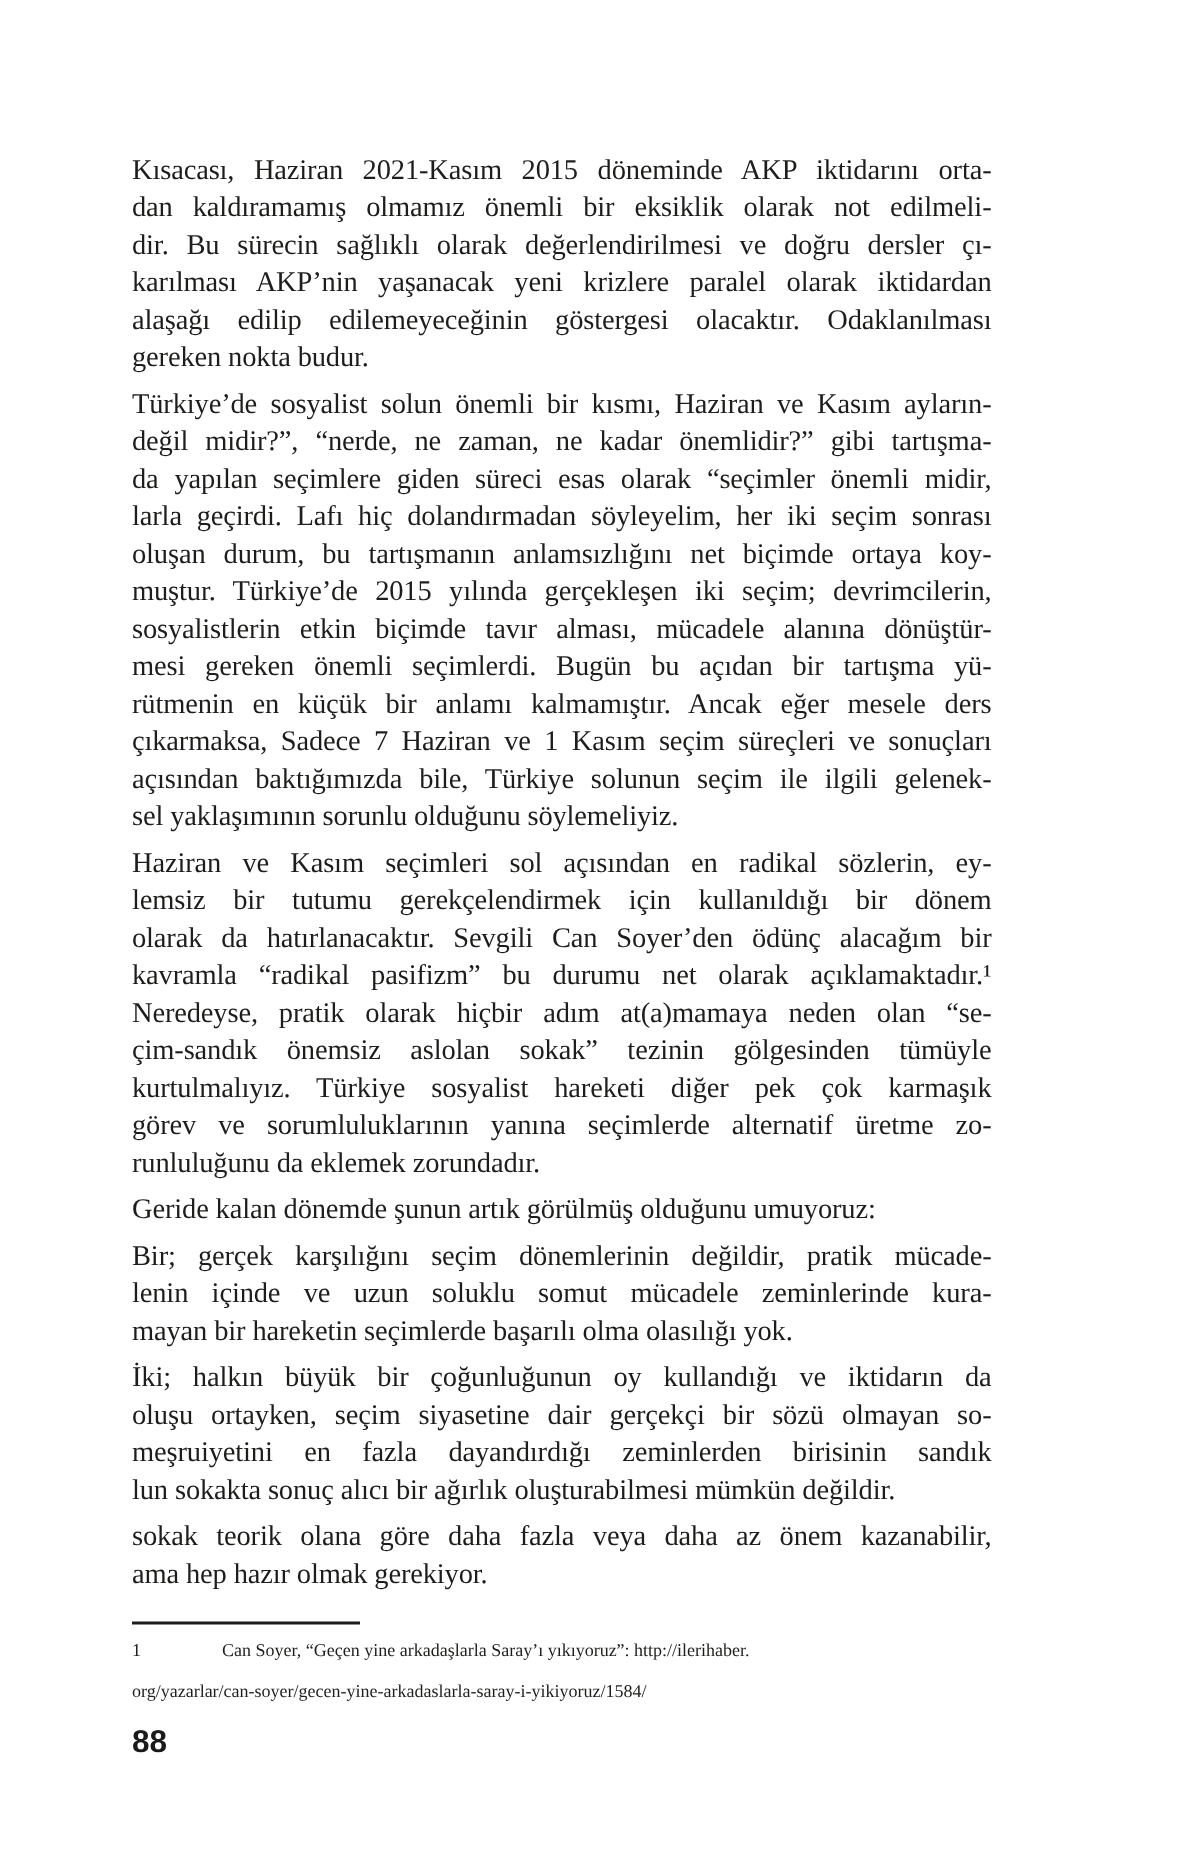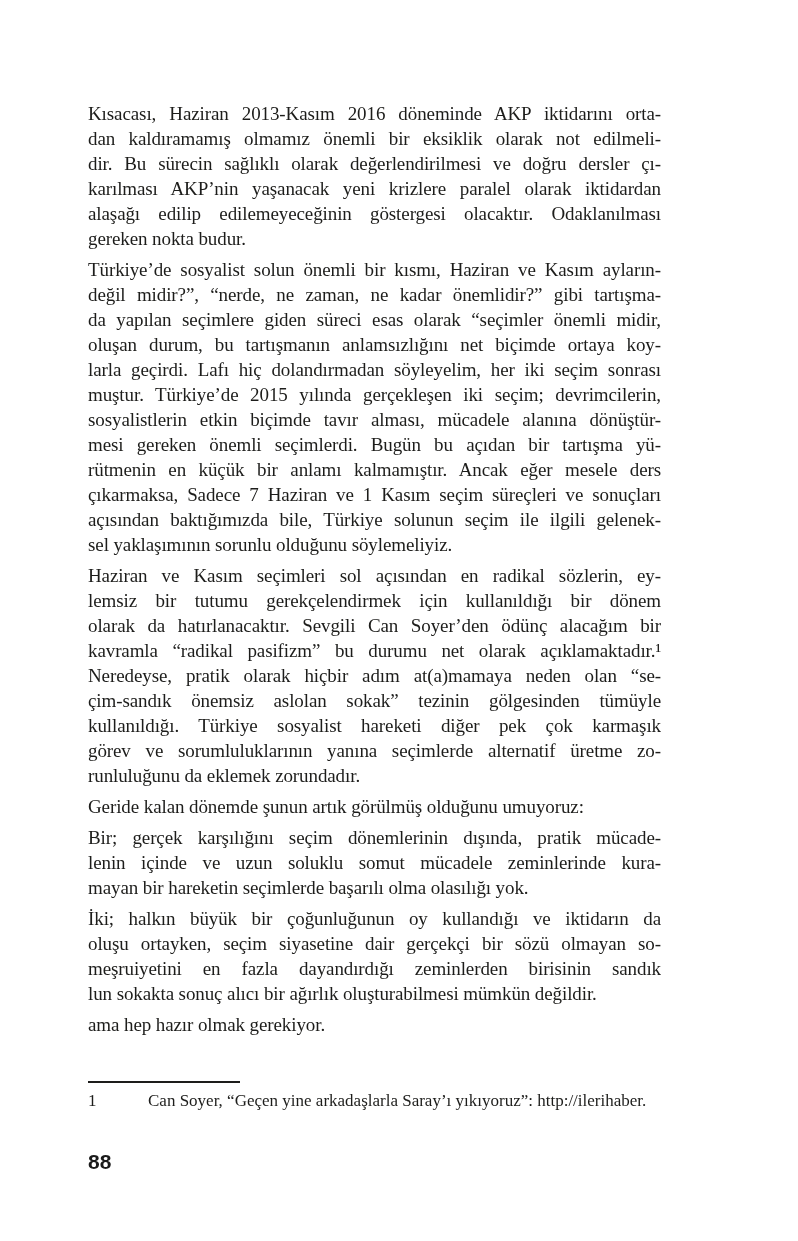--- a/index.html
+++ b/index.html
@@ -46,21 +46,21 @@
     top: 1081px;
     width: 152px;
     height: 2px;
     background: #1d1d1b;
   }
   .footnote {
     position: absolute;
     left: 88px;
     top: 1087px;
     width: 586px;
-    font-size: 17px;
+    font-size: 12px;
     line-height: 27px;
     color: #1d1d1b;
   }
   .fn-line {
     white-space: nowrap;
   }
   .fn-marker {
     display: inline-block;
     width: 60px;
   }
@@ -74,72 +74,74 @@
     color: #1a1a1a;
   }
 </style>
 </head>
 <body style="background: rgb(255, 255, 255);">
 
 <div class="page">
 
   <div class="text-block" id="text-block" style="color: rgb(29, 29, 27);">
       <div class="para">
-        <div class="line">Kısacası, Haziran 2013-Kasım 2016 döneminde AKP iktidarını orta-</div>
+        <div class="line">Kısacası, Haziran 2021-Kasım 2015 döneminde AKP iktidarını orta-</div>
         <div class="line">dan kaldıramamış olmamız önemli bir eksiklik olarak not edilmeli-</div>
         <div class="line">dir. Bu sürecin sağlıklı olarak değerlendirilmesi ve doğru dersler çı-</div>
         <div class="line">karılması AKP’nin yaşanacak yeni krizlere paralel olarak iktidardan</div>
         <div class="line">alaşağı edilip edilemeyeceğinin göstergesi olacaktır. Odaklanılması</div>
         <div class="line last">gereken nokta budur.</div>
       </div>
       <div class="para">
         <div class="line">Türkiye’de sosyalist solun önemli bir kısmı, Haziran ve Kasım ayların-</div>
         <div class="line">değil midir?”, “nerde, ne zaman, ne kadar önemlidir?” gibi tartışma-</div>
         <div class="line">da yapılan seçimlere giden süreci esas olarak “seçimler önemli midir,</div>
+        <div class="line">larla geçirdi. Lafı hiç dolandırmadan söyleyelim, her iki seçim sonrası</div>
         <div class="line">oluşan durum, bu tartışmanın anlamsızlığını net biçimde ortaya koy-</div>
-        <div class="line">larla geçirdi. Lafı hiç dolandırmadan söyleyelim, her iki seçim sonrası</div>
         <div class="line">muştur. Türkiye’de 2015 yılında gerçekleşen iki seçim; devrimcilerin,</div>
         <div class="line">sosyalistlerin etkin biçimde tavır alması, mücadele alanına dönüştür-</div>
         <div class="line">mesi gereken önemli seçimlerdi. Bugün bu açıdan bir tartışma yü-</div>
         <div class="line">rütmenin en küçük bir anlamı kalmamıştır. Ancak eğer mesele ders</div>
         <div class="line">çıkarmaksa, Sadece 7 Haziran ve 1 Kasım seçim süreçleri ve sonuçları</div>
         <div class="line">açısından baktığımızda bile, Türkiye solunun seçim ile ilgili gelenek-</div>
         <div class="line last">sel yaklaşımının sorunlu olduğunu söylemeliyiz.</div>
       </div>
       <div class="para">
         <div class="line">Haziran ve Kasım seçimleri sol açısından en radikal sözlerin, ey-</div>
         <div class="line">lemsiz bir tutumu gerekçelendirmek için kullanıldığı bir dönem</div>
         <div class="line">olarak da hatırlanacaktır. Sevgili Can Soyer’den ödünç alacağım bir</div>
         <div class="line">kavramla “radikal pasifizm” bu durumu net olarak açıklamaktadır.¹</div>
         <div class="line">Neredeyse, pratik olarak hiçbir adım at(a)mamaya neden olan “se-</div>
         <div class="line">çim-sandık önemsiz aslolan sokak” tezinin gölgesinden tümüyle</div>
-        <div class="line">kullanıldığı. Türkiye sosyalist hareketi diğer pek çok karmaşık</div>
+        <div class="line">kurtulmalıyız. Türkiye sosyalist hareketi diğer pek çok karmaşık</div>
         <div class="line">görev ve sorumluluklarının yanına seçimlerde alternatif üretme zo-</div>
         <div class="line last">runluluğunu da eklemek zorundadır.</div>
       </div>
       <div class="para">
         <div class="line last">Geride kalan dönemde şunun artık görülmüş olduğunu umuyoruz:</div>
       </div>
       <div class="para">
-        <div class="line">Bir; gerçek karşılığını seçim dönemlerinin dışında, pratik mücade-</div>
+        <div class="line">Bir; gerçek karşılığını seçim dönemlerinin değildir, pratik mücade-</div>
         <div class="line">lenin içinde ve uzun soluklu somut mücadele zeminlerinde kura-</div>
         <div class="line last">mayan bir hareketin seçimlerde başarılı olma olasılığı yok.</div>
       </div>
       <div class="para">
         <div class="line">İki; halkın büyük bir çoğunluğunun oy kullandığı ve iktidarın da</div>
         <div class="line">oluşu ortayken, seçim siyasetine dair gerçekçi bir sözü olmayan so-</div>
         <div class="line">meşruiyetini en fazla dayandırdığı zeminlerden birisinin sandık</div>
         <div class="line last">lun sokakta sonuç alıcı bir ağırlık oluşturabilmesi mümkün değildir.</div>
       </div>
       <div class="para">
+        <div class="line">sokak teorik olana göre daha fazla veya daha az önem kazanabilir,</div>
         <div class="line last">ama hep hazır olmak gerekiyor.</div>
       </div>
     </div>
 
   <div class="footnote-rule"></div>
 
   <div class="footnote">
     <div class="fn-line"><span class="fn-marker">1</span><span>Can Soyer, “Geçen yine arkadaşlarla Saray’ı yıkıyoruz”: http://ilerihaber.</span></div>
+    <div class="fn-line">org/yazarlar/can-soyer/gecen-yine-arkadaslarla-saray-i-yikiyoruz/1584/</div>
   </div>
 
   <div class="page-number">88</div>
 
 </div>
 
 </body></html>

